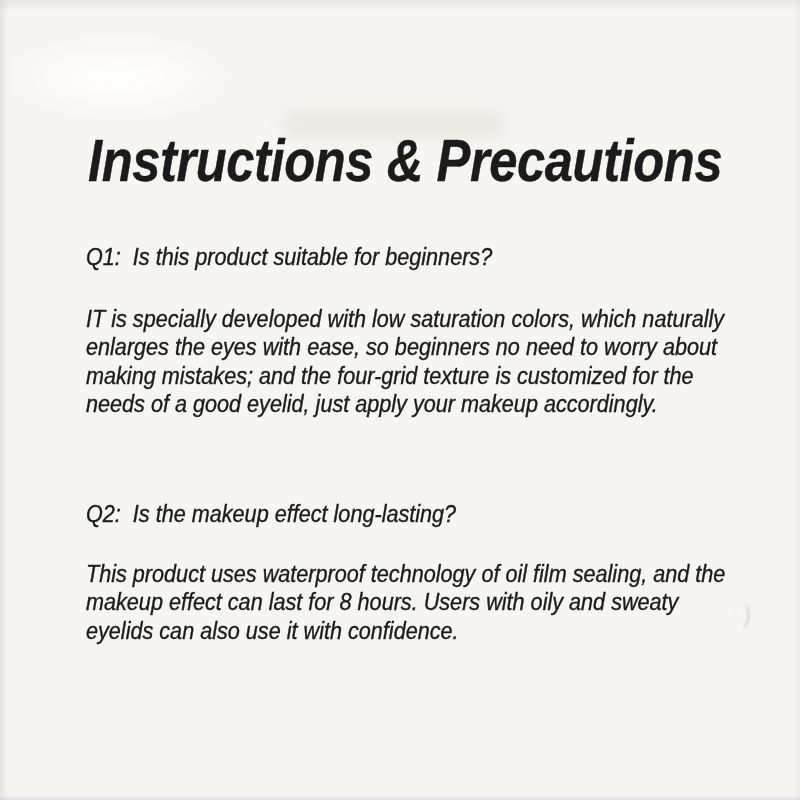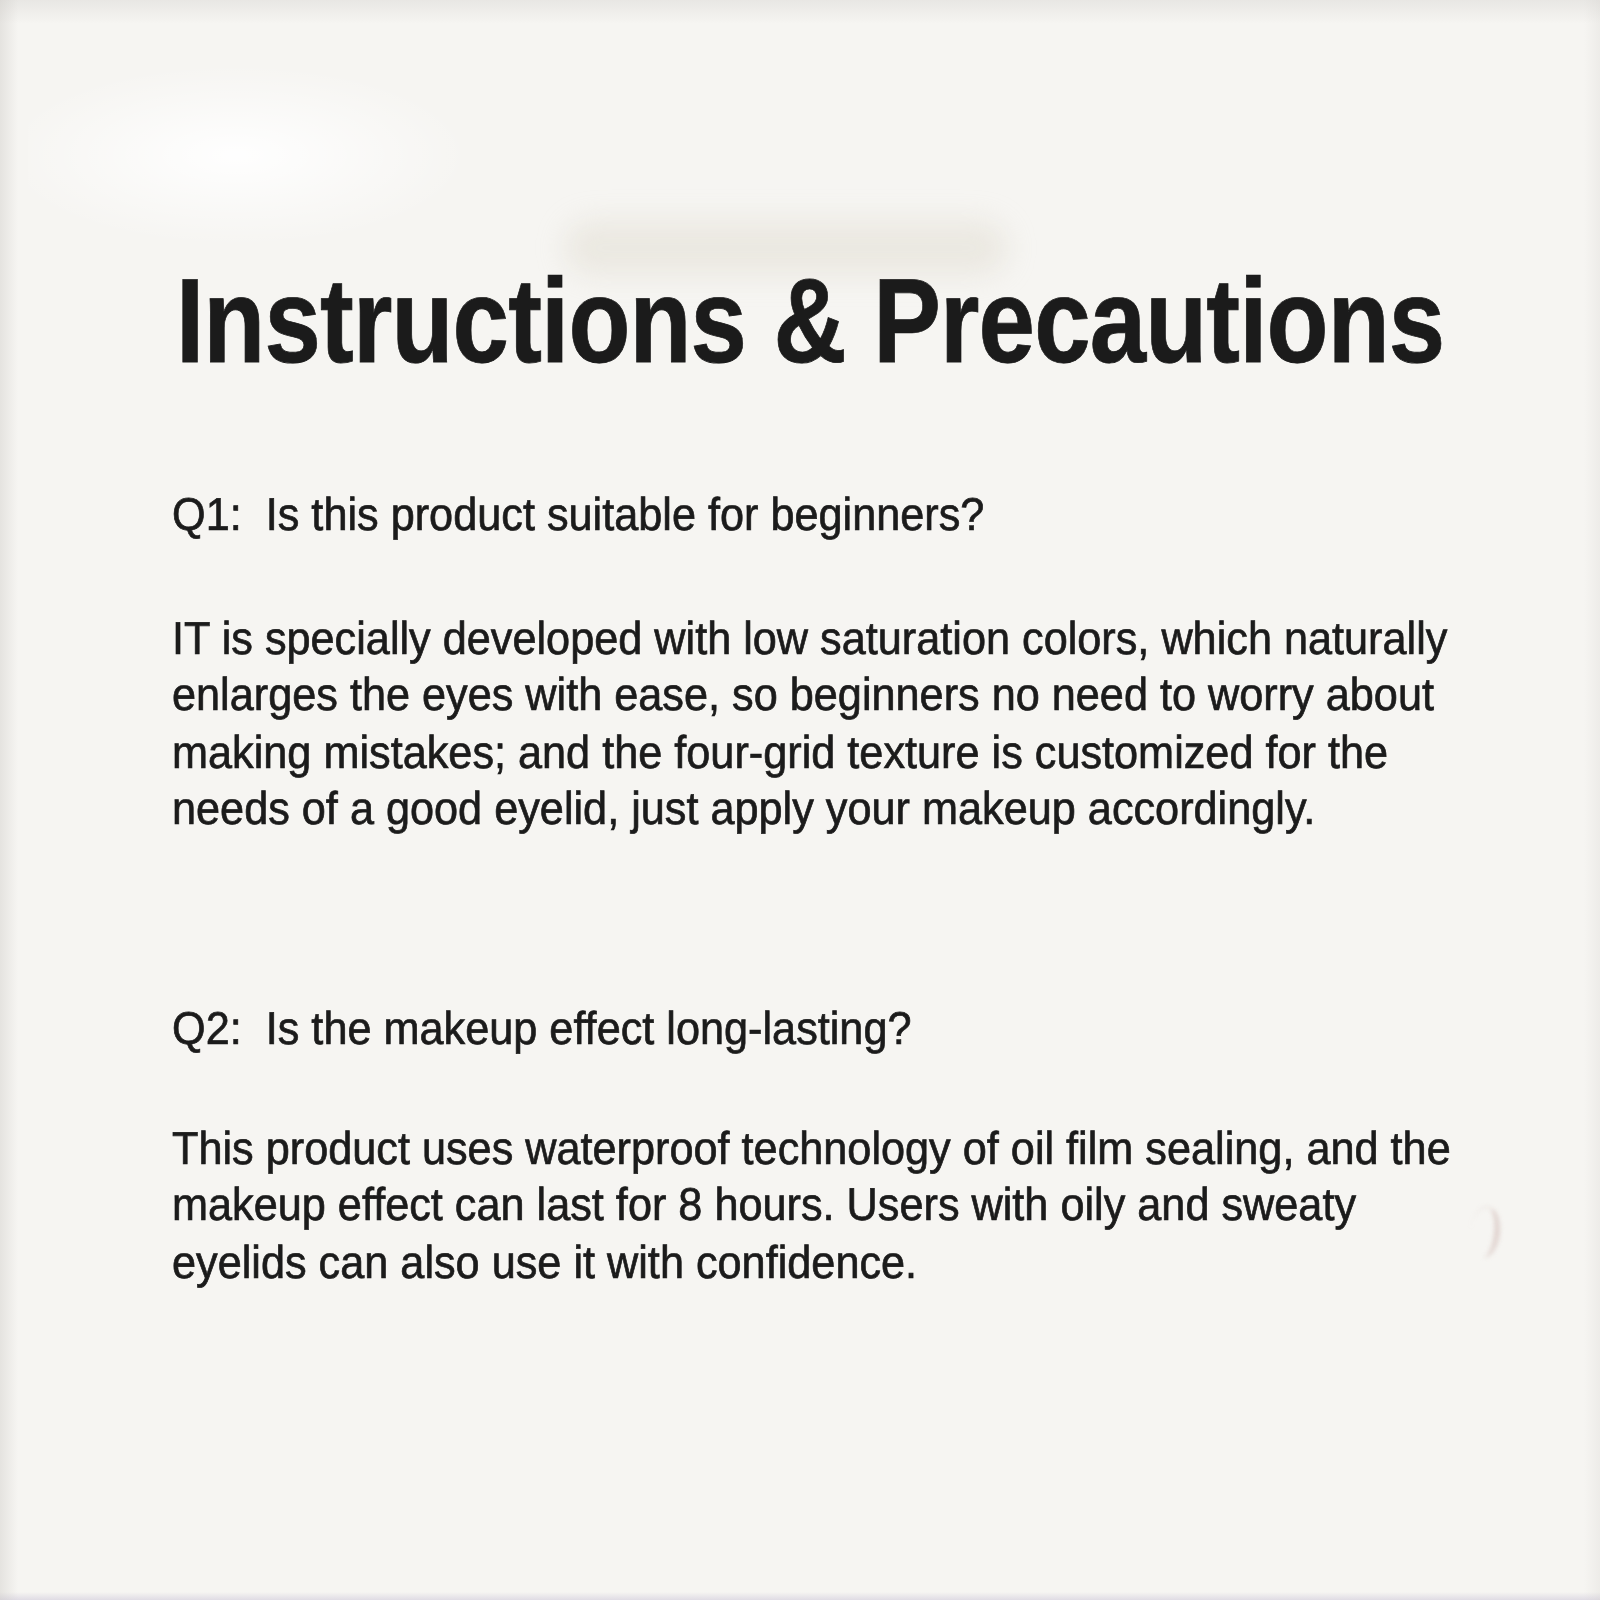--- a/index.html
+++ b/index.html
@@ -12,20 +12,21 @@
     width: 800px; height: 800px;
     background: #e8e6e3;
     font-family: "Liberation Sans", sans-serif;
   }
   .page {
     position: relative;
     width: 800px; height: 800px;
     overflow: hidden;
     background: var(--bg-color, #f6f5f2);
     color: var(--fg-color, #1b1b1b);
+    font-style: italic;
   }
   
   .edge-vignette {
     position: absolute; inset: 0;
     pointer-events: none;
     background:
       linear-gradient(90deg,  rgba(203,200,196,0.40), rgba(203,200,196,0) 9px),
       linear-gradient(180deg, rgba(206,204,201,0.35), rgba(206,204,201,0) 12px),
       linear-gradient(270deg, rgba(206,203,199,0.22), rgba(206,203,199,0) 8px),
       linear-gradient(0deg,   rgba(186,178,206,0.38), rgba(186,178,206,0) 4px);

